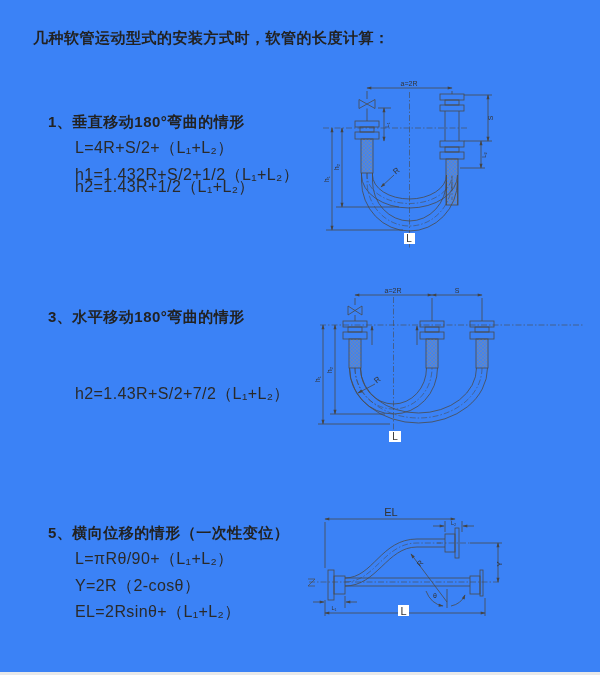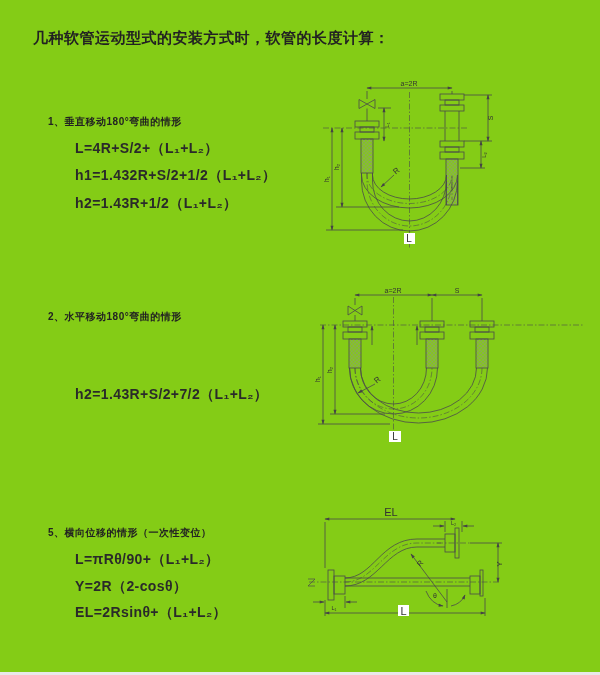--- a/index.html
+++ b/index.html
@@ -1,41 +1,41 @@
 <!DOCTYPE html>
 <html><head>
 <meta charset="utf-8">
 <style>
   html,body{margin:0;padding:0;background:#fff;}
   .page{
-    position:relative;width:600px;height:675px;background:#84cc16;
+    position:relative;width:600px;height:675px;background:#3b82f6;
     font-family:"Liberation Sans","DejaVu Sans",sans-serif;color:#222;
     overflow:hidden;
   }
   .t{position:absolute;white-space:nowrap;line-height:22px;}
   .title{font-size:15px;font-weight:600;letter-spacing:0.5px;}
-  .heading{font-size:10px;font-weight:600;letter-spacing:0.5px;}
-  .formula{font-size:14px;font-weight:700;letter-spacing:0.4px;color:#2a2a2a;}
+  .heading{font-size:15px;font-weight:600;letter-spacing:0.5px;}
+  .formula{font-size:16px;font-weight:400;letter-spacing:0.4px;color:#2a2a2a;}
   svg{position:absolute;}
   svg text{font-family:"Liberation Sans","DejaVu Sans",sans-serif;fill:#333;}
   .page-edge{position:absolute;left:0;bottom:0;width:100%;height:3px;background:#e9e9e9;}
 </style>
 </head>
 <body>
 
 <div class="page">
 
   <div class="t title" style="left:33px;top:27px">几种软管运动型式的安装方式时，软管的长度计算：</div>
 
   <div class="t heading" style="left:48px;top:111px">1、垂直移动180°弯曲的情形</div>
   <div class="t formula" style="left:75px;top:137px">L=4R+S/2+（L₁+L₂）</div>
   <div class="t formula" style="left:75px;top:164px">h1=1.432R+S/2+1/2（L₁+L₂）</div>
-  <div class="t formula" style="left:75px;top:192px">h2=1.43R+1/2（L₁+L₂）</div>
-
-  <div class="t heading" style="left:48px;top:306px">2、水平移动180°弯曲的情形</div>
+  <div class="t formula" style="left:75px;top:176px">h2=1.43R+1/2（L₁+L₂）</div>
+
+  <div class="t heading" style="left:48px;top:306px">3、水平移动180°弯曲的情形</div>
   <div class="t formula" style="left:75px;top:383px">h2=1.43R+S/2+7/2（L₁+L₂）</div>
 
   <div class="t heading" style="left:48px;top:522px">5、横向位移的情形（一次性变位）</div>
   <div class="t formula" style="left:75px;top:548px">L=πRθ/90+（L₁+L₂）</div>
   <div class="t formula" style="left:75px;top:575px">Y=2R（2-cosθ）</div>
   <div class="t formula" style="left:75px;top:601px">EL=2Rsinθ+（L₁+L₂）</div>
 
   <svg style="left:315px;top:78px" width="278" height="180" viewBox="0 0 278 180">
     <defs>
       <pattern id="braid" patternUnits="userSpaceOnUse" width="3.5" height="3.5">

